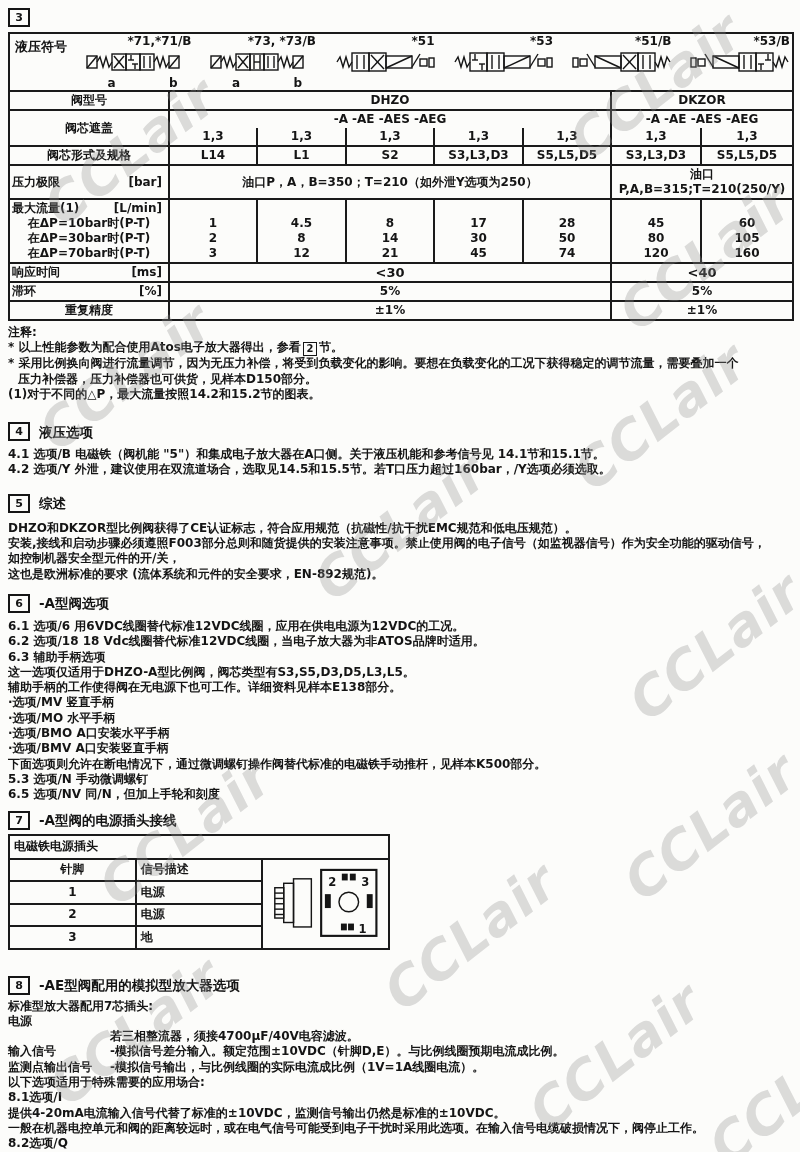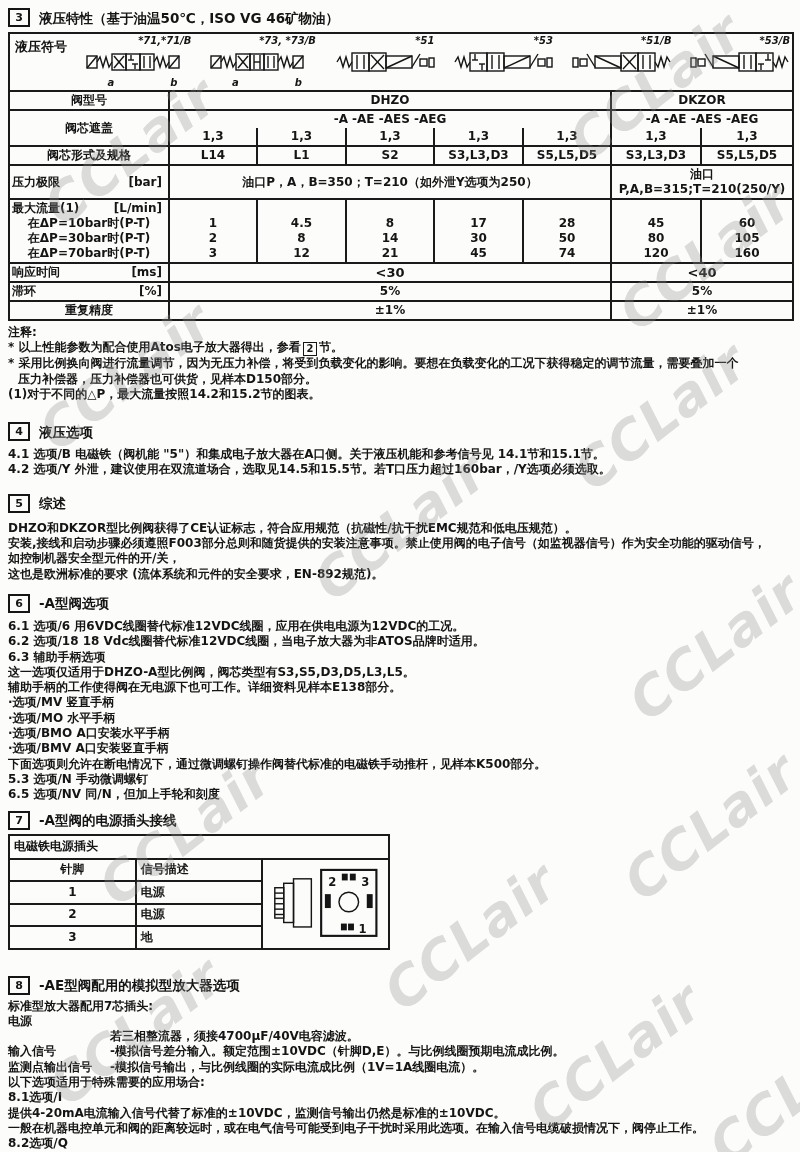--- a/index.html
+++ b/index.html
@@ -18,21 +18,21 @@
   
   table.spec{border-collapse:collapse;table-layout:fixed;width:784px;margin:5px 0 0 8px;}
   table.spec td{border:2px solid #1a1a1a;font-size:12px;line-height:15px;padding:1px 2px;
                 text-align:center;vertical-align:middle;overflow:hidden;}
   td.lblc{text-align:left;padding-left:7px;font-size:12.5px;}
   .lblflex{display:flex;justify-content:space-between;align-items:center;padding-right:4px;}
   .symrow td{height:52px;padding:1px 4px;}
   .symflex{display:flex;align-items:flex-start;justify-content:space-between;}
   .symlabel{font-size:13px;padding:4px 0 0 3px;white-space:nowrap;}
   .symg{display:flex;flex-direction:column;align-items:flex-end;}
-  .symg .cap{font-size:10px;line-height:12px;white-space:nowrap;font-style:italic;}
+  .symg .cap{font-size:12px;line-height:12px;white-space:nowrap;}
   .symg svg{stroke:#151515;fill:none;stroke-width:1.4;}
   .mirror{transform:scaleX(-1);}
   .flowcell div{height:15px;line-height:15px;}
   .small-ln{line-height:14px;font-size:11.5px;}
   
   .tline{margin-left:8px;font-size:12px;line-height:15.3px;white-space:nowrap;}
   .ind{margin-left:18px;}
   
   table.plug{border-collapse:collapse;table-layout:fixed;width:382px;margin:4px 0 0 8px;}
   table.plug td,table.plug th{border:2px solid #1a1a1a;font-size:12px;line-height:15px;padding:1px 4px;}
@@ -67,21 +67,20 @@
   <div class="wm" style="left:370px;top:905px">CCLair</div>
   <div class="wm" style="left:35px;top:1000px">CCLair</div>
   <div class="wm" style="left:515px;top:1025px">CCLair</div>
   <div class="wm" style="left:695px;top:1060px">CCLair</div>
 
   <div class="content">
     <div class="pagepad"></div>
 
     <div class="sec-h">
       <span class="numbox">3</span>
-      <span>液压特性（基于油温50℃，ISO VG 46矿物油）</span>
     </div>
 
     <table class="spec">
       <colgroup>
         <col style="width:160px">
           <col style="width:88px">
           <col style="width:89px">
           <col style="width:88px">
         <col style="width:89px">
           <col style="width:88px">

